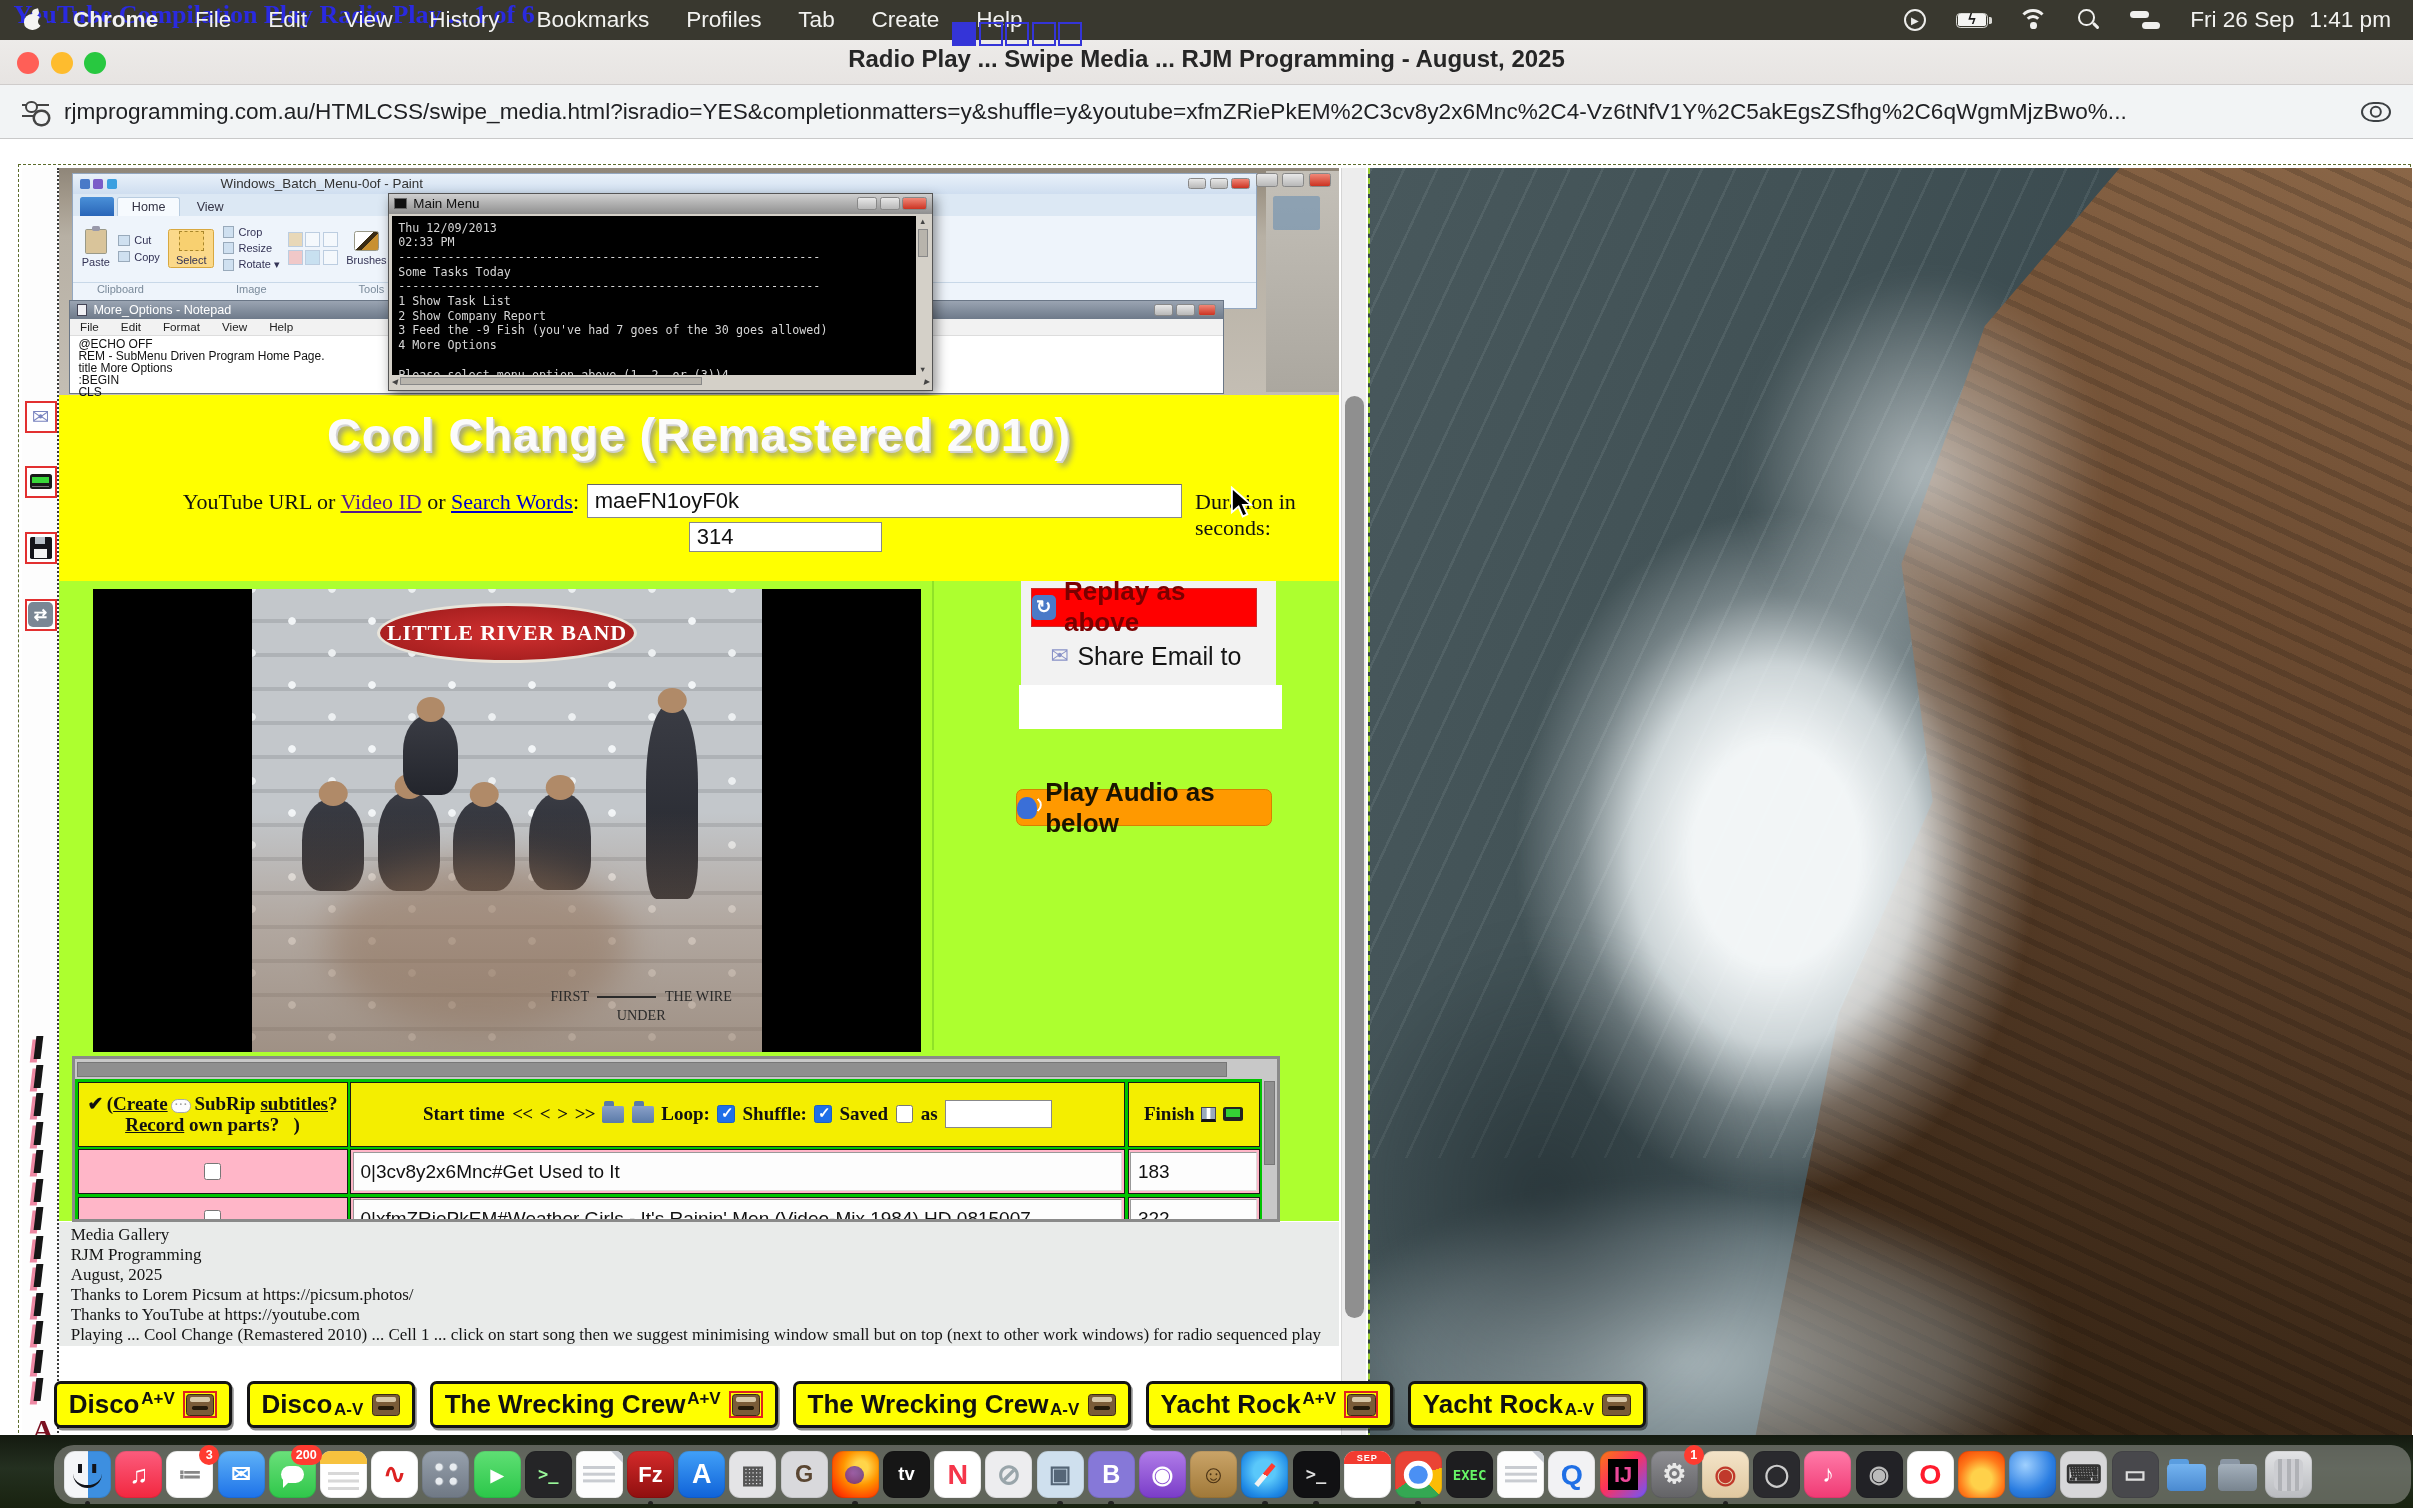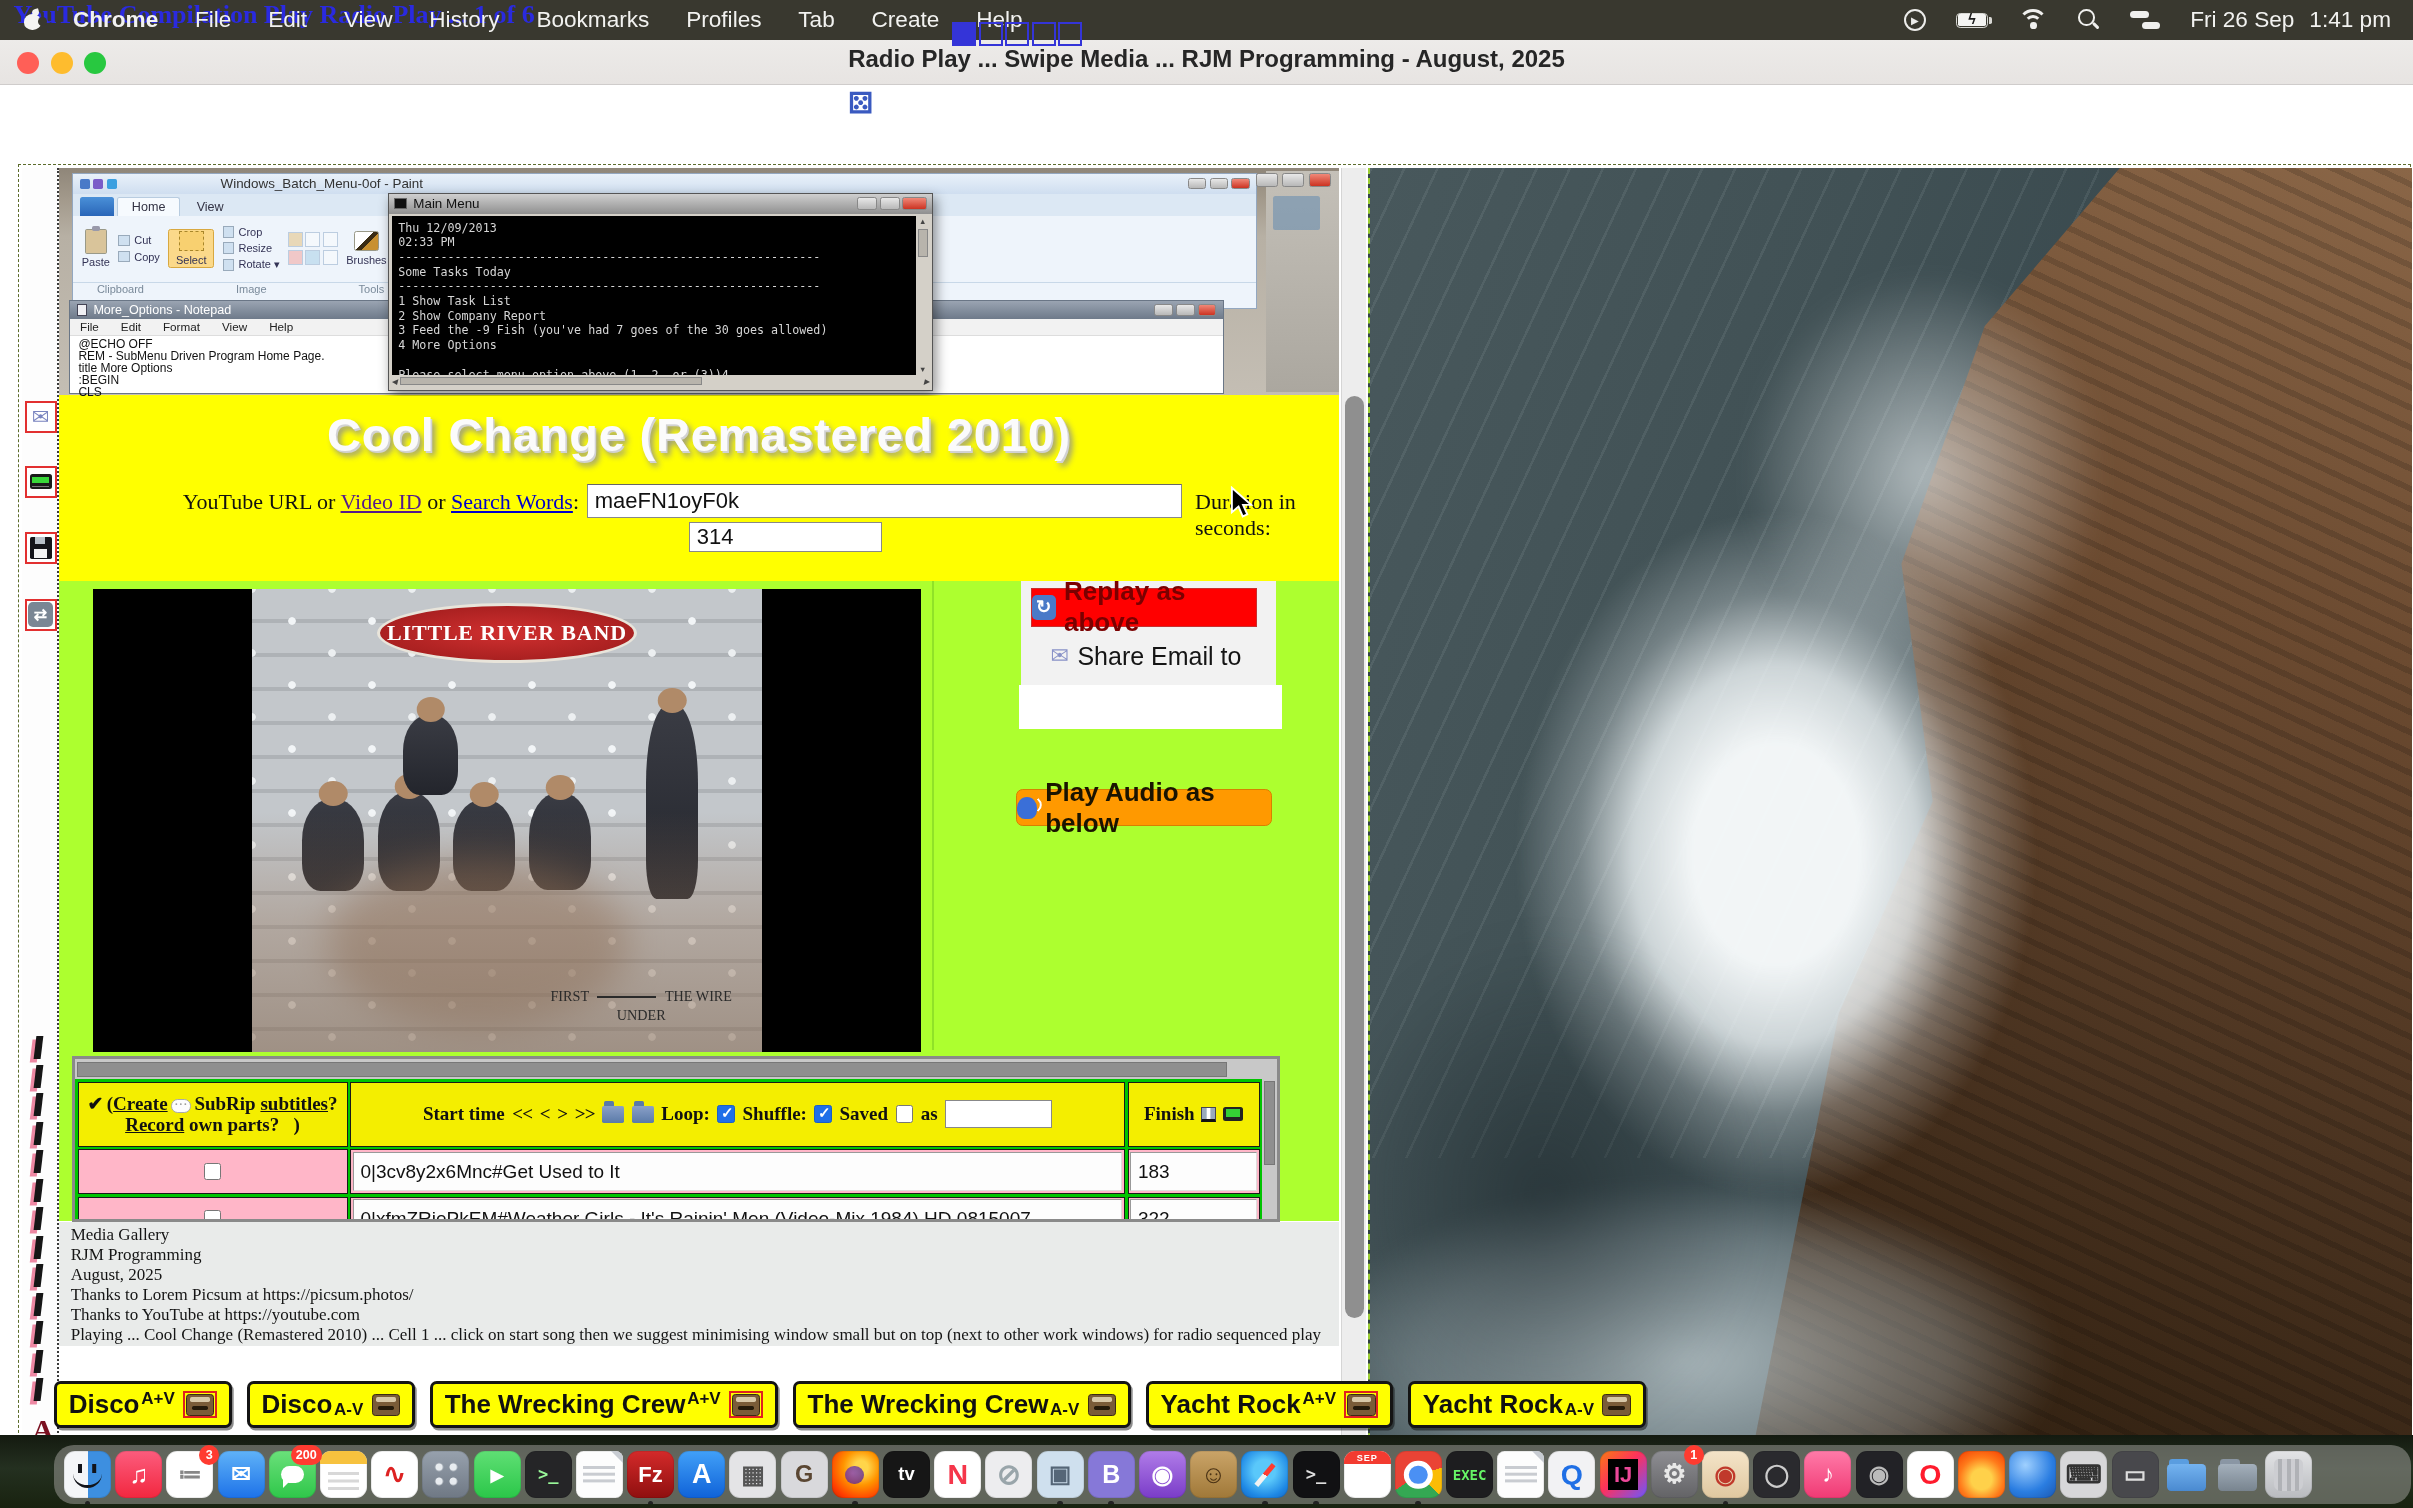--- a/index.html
+++ b/index.html
@@ -379,20 +379,25 @@
       <span class="light y"></span>
       <span class="light g"></span>
     </div>
     <div class="wtitle">
       <span class="radio-ic"></span>
       <span>Radio Play ... Swipe Media ... RJM Programming - August, 2025</span>
       <span class="dice-ic">⚄</span>
     </div>
   </div>
 
+  <div class="urlbar">
+    <span class="tune"></span>
+    <span class="url">rjmprogramming.com.au/HTMLCSS/swipe_media.html?isradio=YES&amp;completionmatters=y&amp;shuffle=y&amp;youtube=xfmZRiePkEM%2C3cv8y2x6Mnc%2C4-Vz6tNfV1Y%2C5akEgsZSfhg%2C6qWgmMjzBwo%...</span>
+    <span class="eye"></span>
+  </div>
 
   <div class="page">
     <div class="contentframe"></div>
 
     <div class="lsidebar">
       <span class="sb-ic" style="top:233px">
           <span class="sb-env">✉</span>
         </span>
       <span class="sb-ic" style="top:298px">
           <span class="pager-in"></span>

